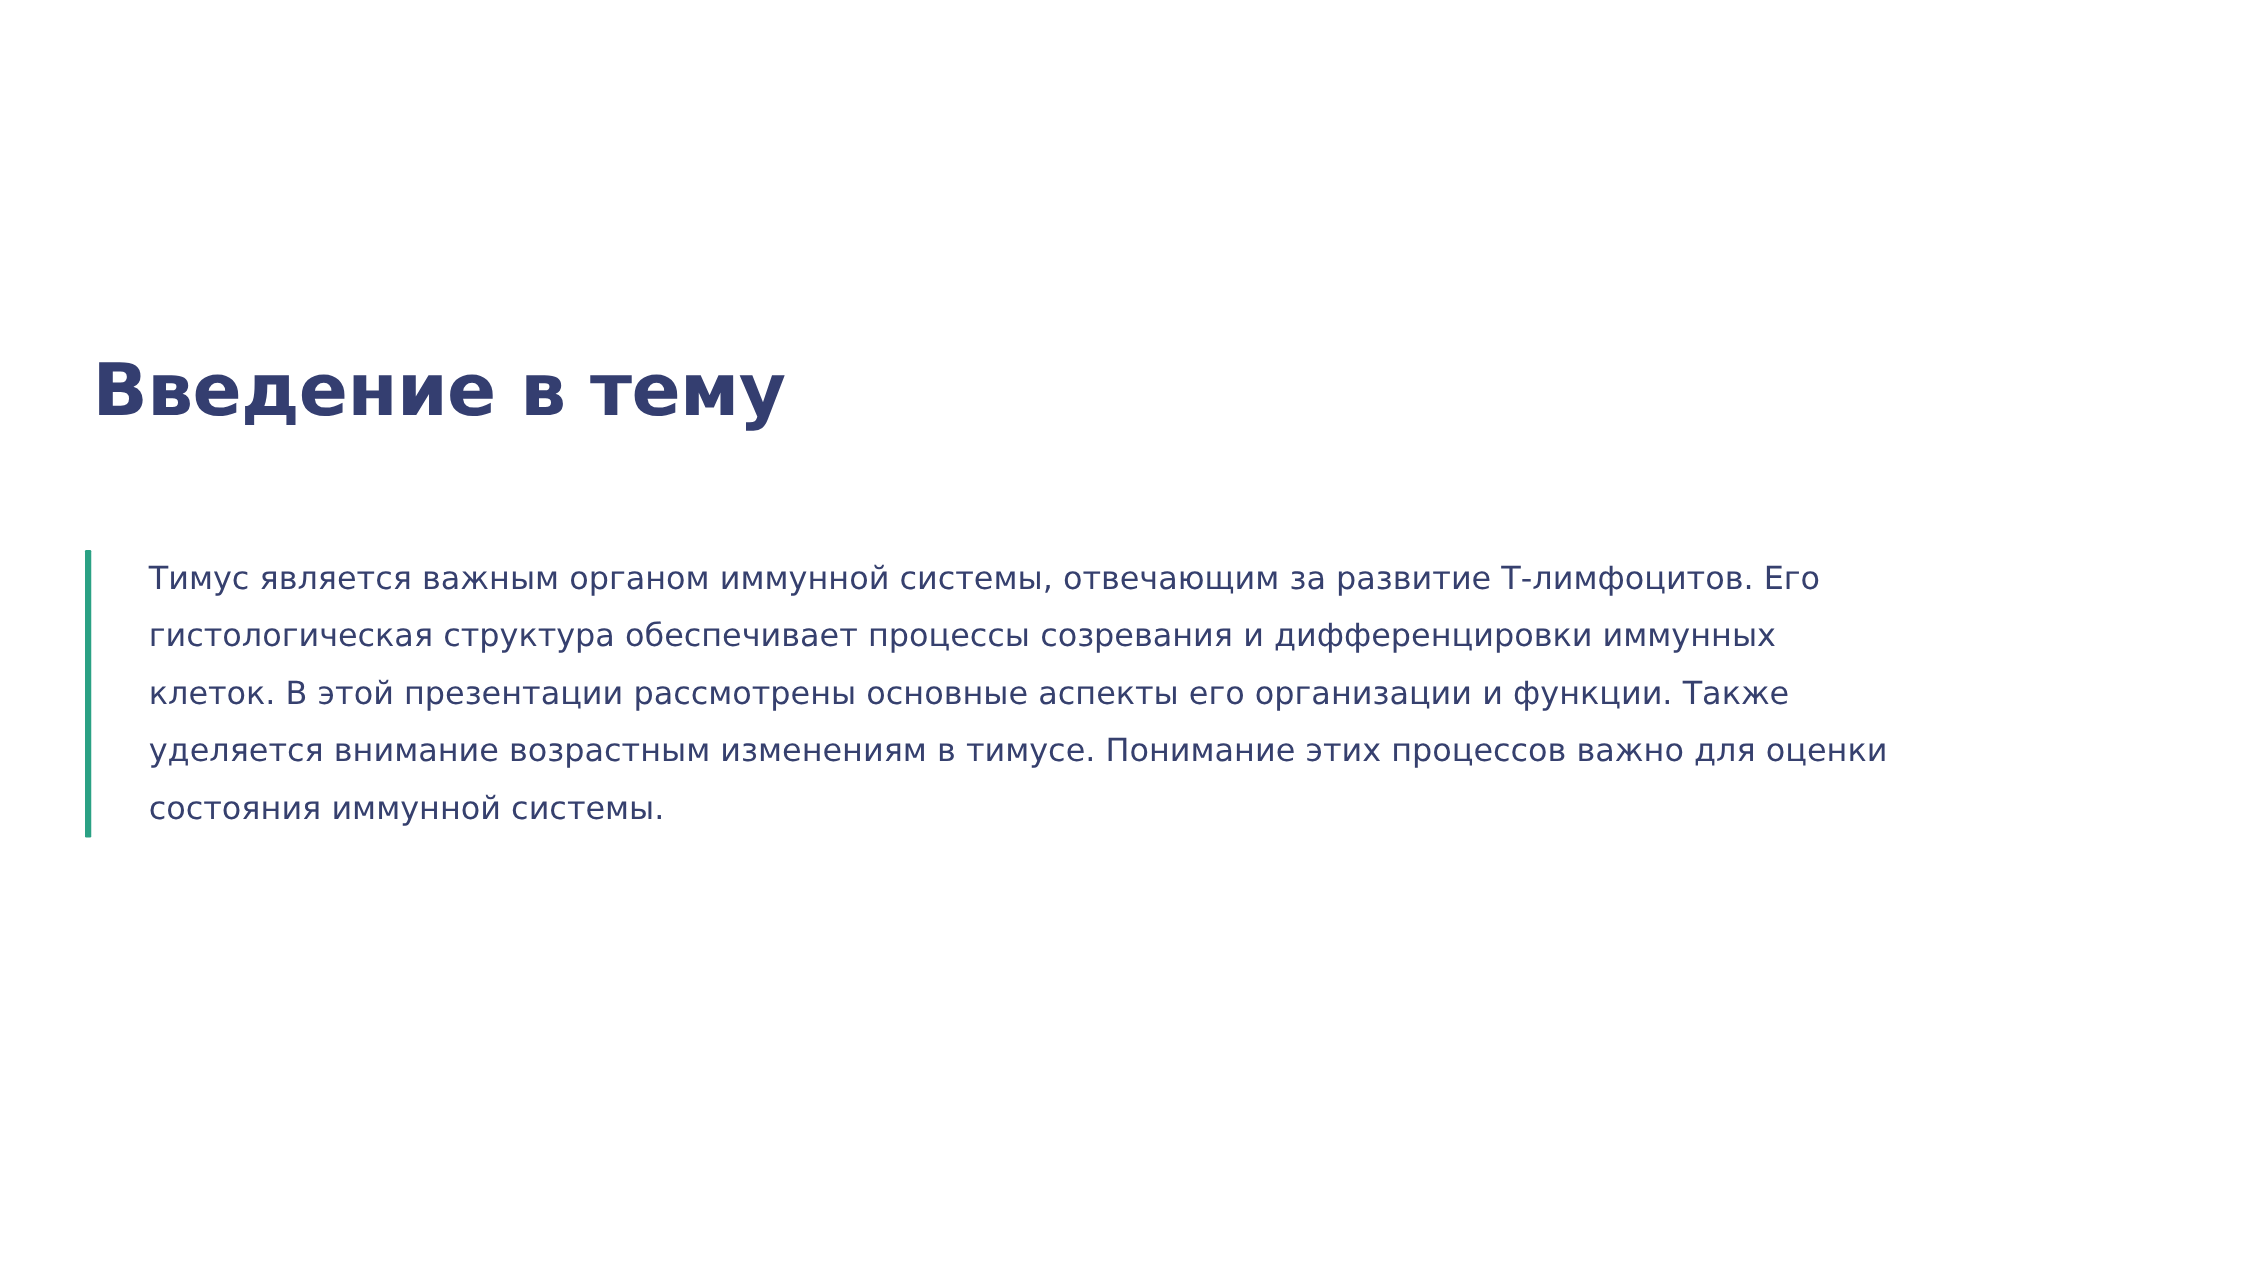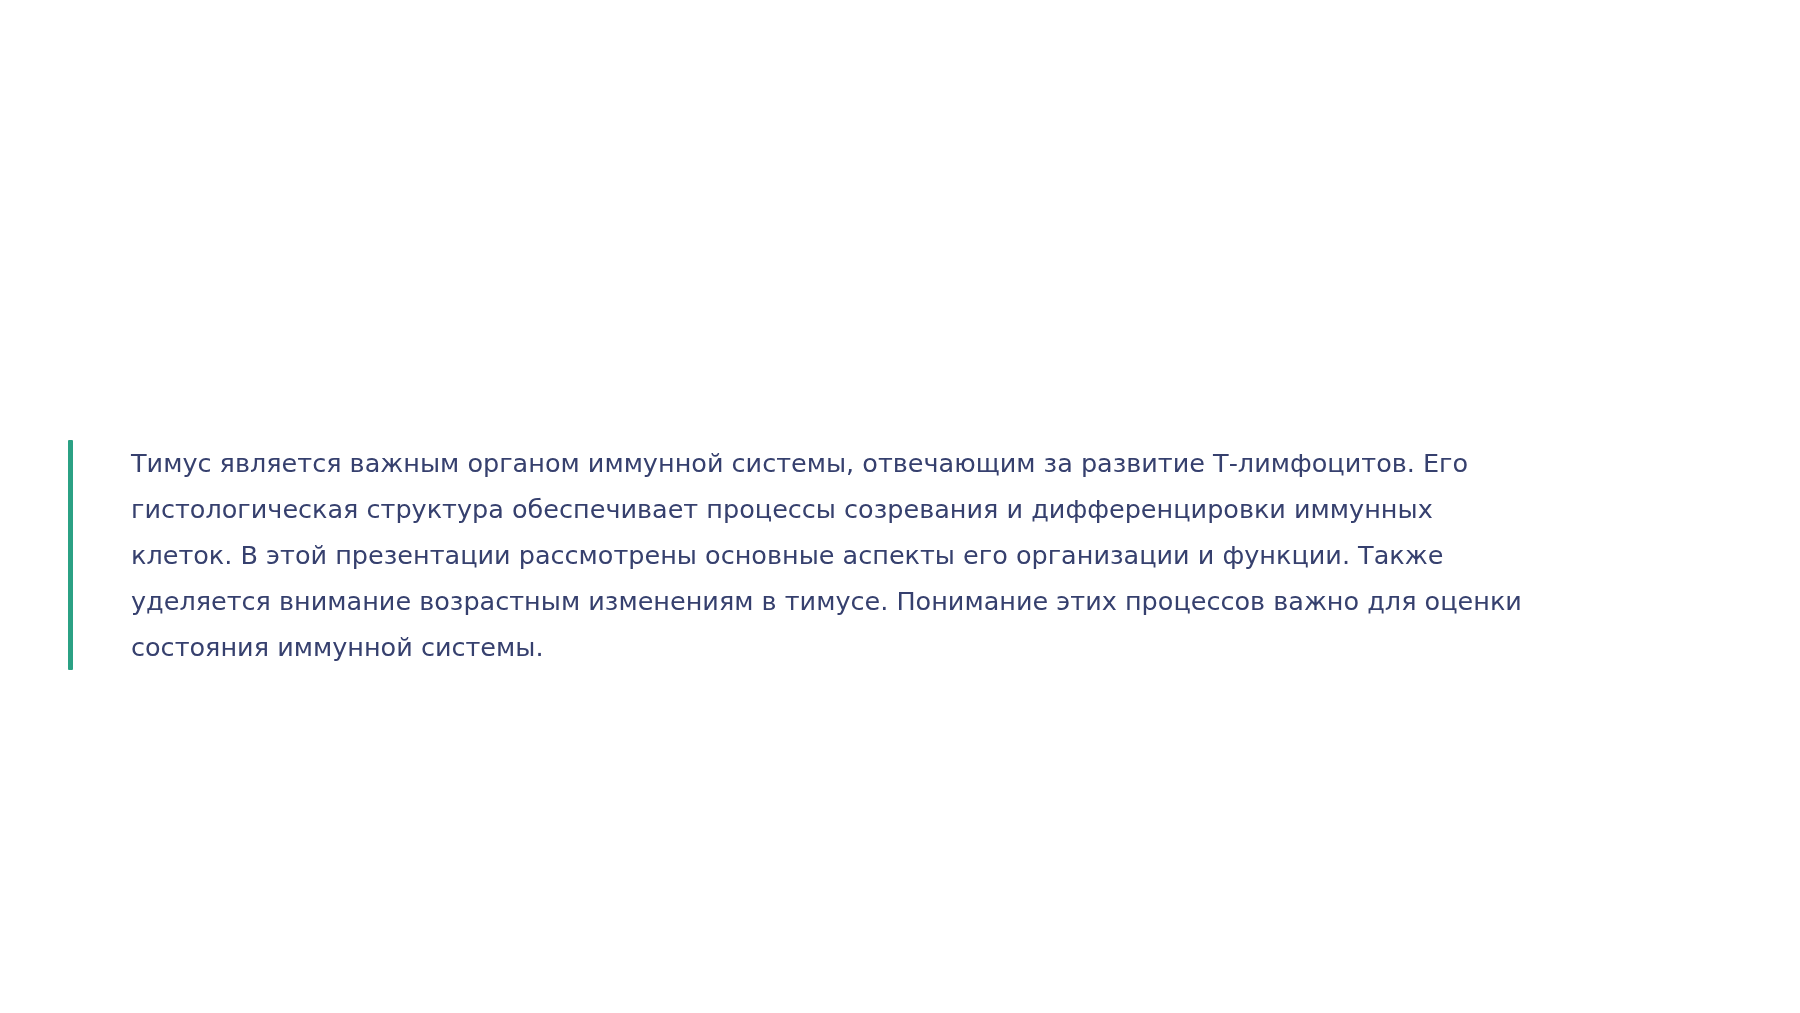--- a/index.html
+++ b/index.html
@@ -39,21 +39,20 @@
   }
 
   
   .body-block {
     position: absolute;
     left: 68px;
     top: 440px;
     width: 1640px;
     display: flex;
     align-items: stretch;
-    gap: 12px;
   }
 
   .accent-bar {
     flex: 0 0 auto;
     width: 5px;
     background: #2BA184;
     border-radius: 1px;
     align-self: stretch;
   }
 
@@ -67,19 +66,20 @@
     line-height: 46px;
     color: #36406E;
     text-align: left;
   }
 </style>
 </head>
 <body>
 
 <div class="slide">
 
+  <h1 class="slide-title">Введение в тему</h1>
 
   <div class="body-block">
     <div class="accent-bar"></div>
     <p class="body-text">Тимус является важным органом иммунной системы, отвечающим за развитие Т-лимфоцитов. Его гистологическая структура обеспечивает процессы созревания и дифференцировки иммунных клеток. В этой презентации рассмотрены основные аспекты его организации и функции. Также уделяется внимание возрастным изменениям в тимусе. Понимание этих процессов важно для оценки состояния иммунной системы.</p>
   </div>
 
 </div>
 
 </body></html>

